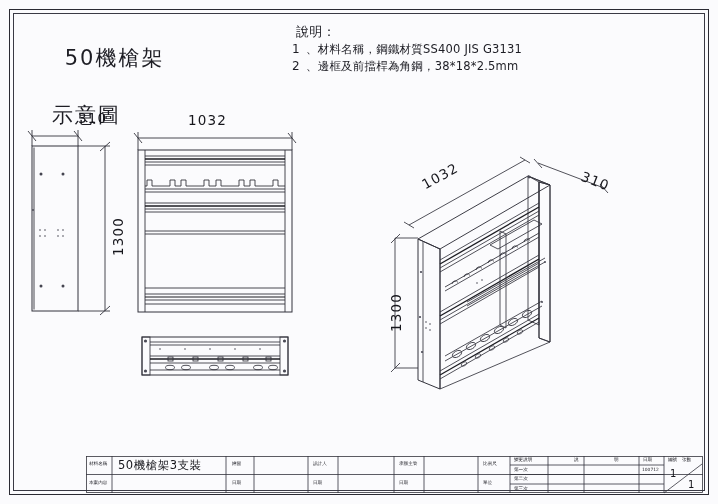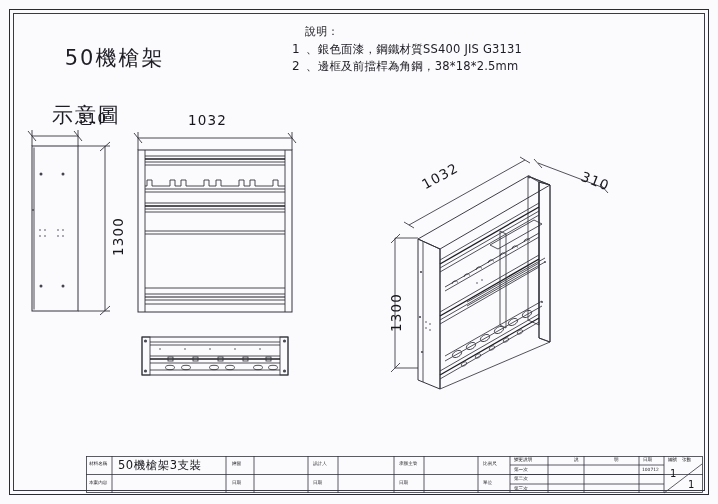--- a/index.html
+++ b/index.html
@@ -33,21 +33,21 @@
   }
   .dwg-title .l2{display:block;margin-left:22px;}
   
   .notes{
     position:absolute;left:292px;top:24px;
     color:#1d1d24;
     font-size:11.5px;line-height:16.4px;
     letter-spacing:0.2px;
     white-space:nowrap;
   }
-  .notes .head{display:block;margin-left:13px;margin-bottom:1px;font-size:11px;}
+  .notes .head{display:block;margin-left:4px;margin-bottom:1px;font-size:13px;}
   .notes .nline{display:block;}
   .notes .num{display:inline-block;width:14px;font-size:12px;}
   
   svg{display:block;overflow:visible;}
   .v{position:absolute;}
   
   .tblock{
     position:absolute;left:86px;top:456px;width:617px;height:37px;
   }
   .tb-txt{
@@ -80,21 +80,21 @@
   <div class="frame-outer"></div>
   <div class="frame-inner"></div>
 
   <div class="dwg-title">
     <span>50機槍架</span>
     <span class="l2">示意圖</span>
   </div>
 
   <div class="notes">
     <span class="head">說明：</span>
-    <span class="nline"><span class="num">1</span><span>、</span><span>銀色面漆，鋼鐵材質SS400 JIS G3131</span></span>
+    <span class="nline"><span class="num">1</span><span>、</span><span>材料名稱，鋼鐵材質SS400 JIS G3131</span></span>
     <span class="nline"><span class="num">2</span><span>、</span><span>邊框及前擋桿為角鋼，38*18*2.5mm</span></span>
   </div>
 
   <div class="v" style="left:20px;top:118px;">
     <svg width="115" height="200" viewBox="0 0 115 200">
       <g stroke="#33333c" fill="none" stroke-width="0.9">
 
         <line x1="12" y1="18" x2="58" y2="18"></line>
         <line x1="8" y1="13" x2="16" y2="23"></line>
         <line x1="54" y1="13" x2="62" y2="23"></line>

